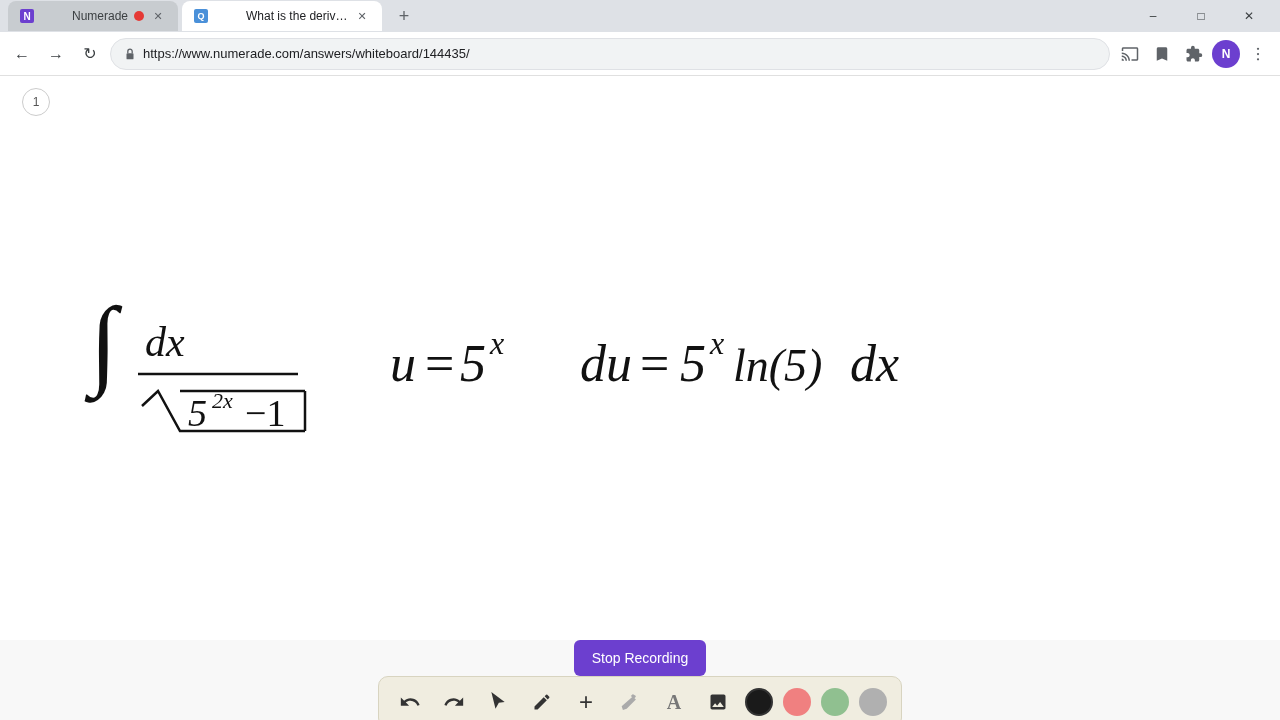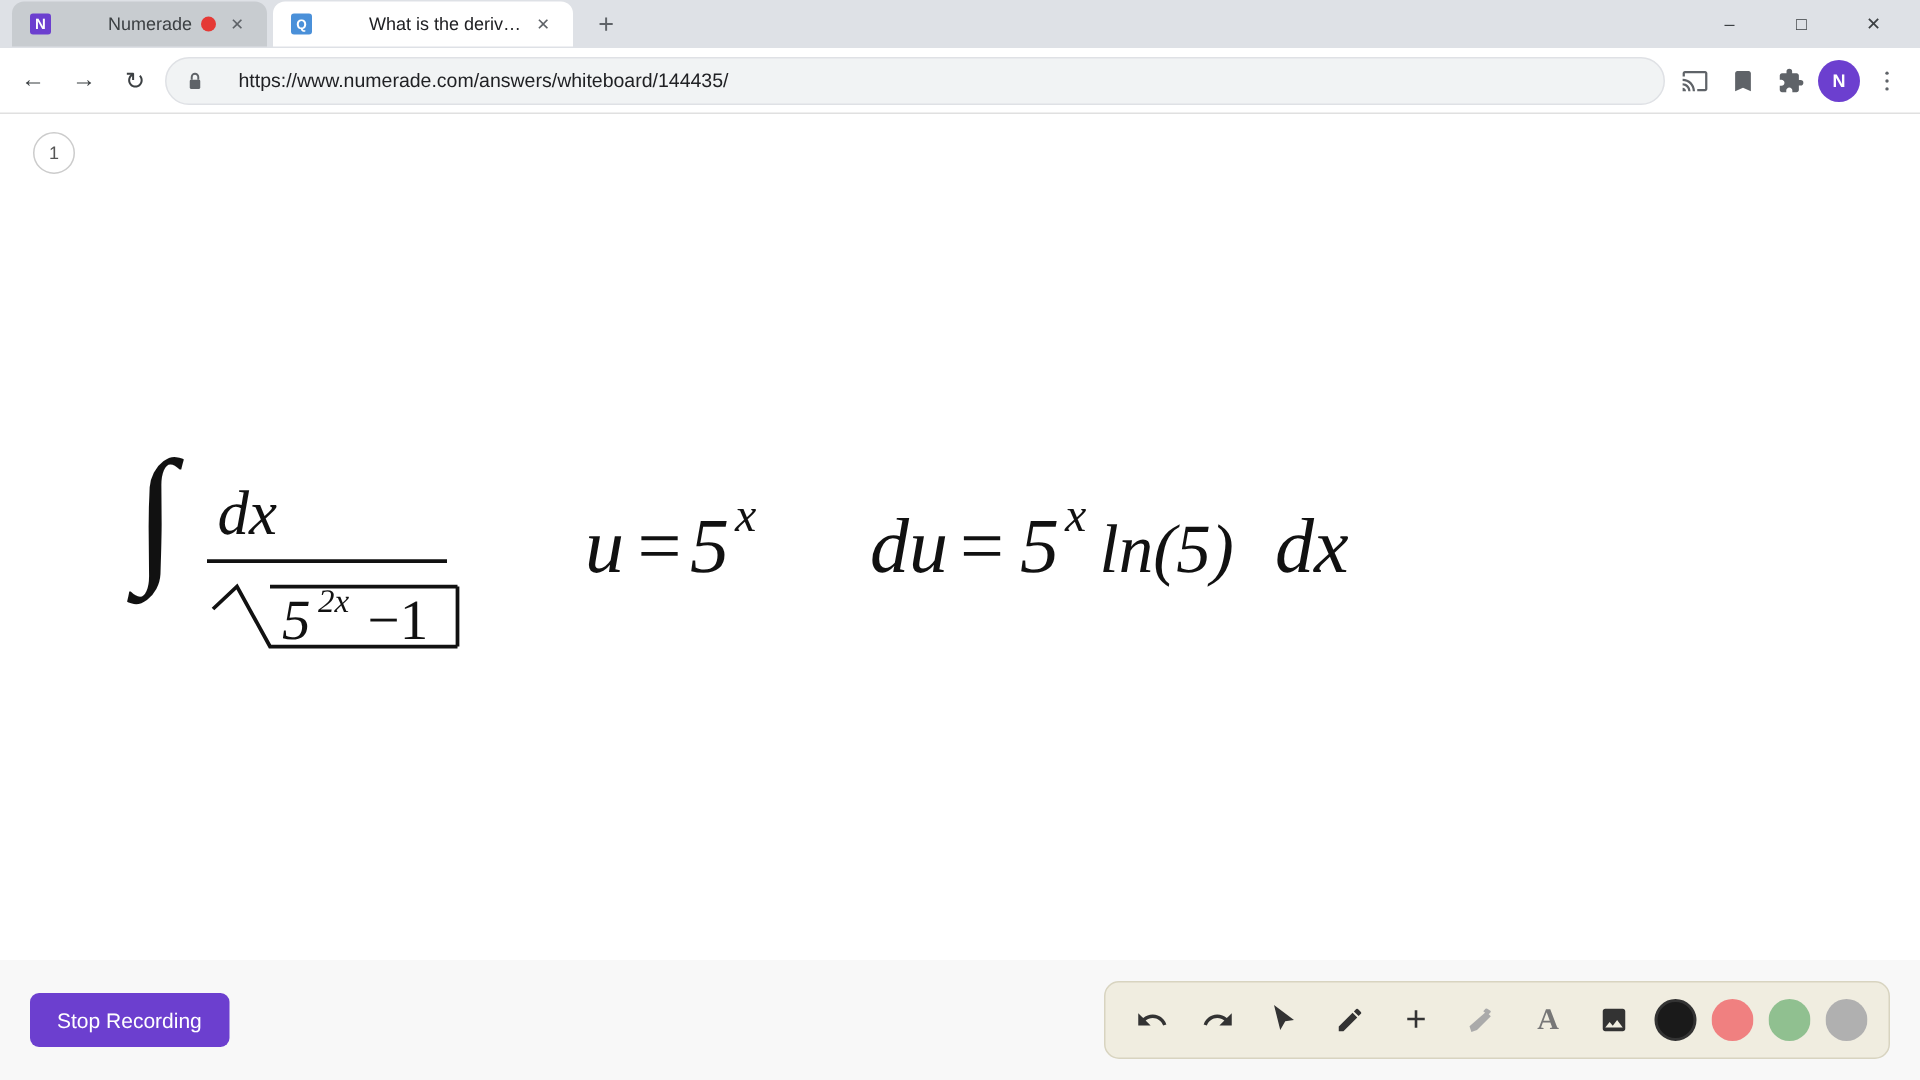--- a/index.html
+++ b/index.html
@@ -106,21 +106,21 @@
       flex: 1;
       height: 32px;
       border: 1px solid #dfe1e5;
       border-radius: 20px;
       padding: 0 12px;
       font-size: 13px;
       color: #202124;
       background: #f1f3f4;
       display: flex;
       align-items: center;
-      gap: 22px;
+      gap: 6px;
       cursor: text;
     }
 
     .address-text {
       font-size: 13px;
       color: #202124;
     }
 
     .nav-right-icons {
       display: flex;
@@ -163,22 +163,23 @@
       left: 50px;
     }
 
     
     .bottom-bar {
       height: 80px;
       background: #f8f8f8;
       display: flex;
       align-items: center;
       justify-content: space-between;
-      padding: 0 20px;
+      padding: 0 4px;
       position: relative;
+      flex-direction: column;
     }
 
     .stop-recording-btn {
       background: #6c3fcf;
       color: #fff;
       border: none;
       border-radius: 6px;
       padding: 10px 18px;
       font-size: 14px;
       font-weight: 500;

